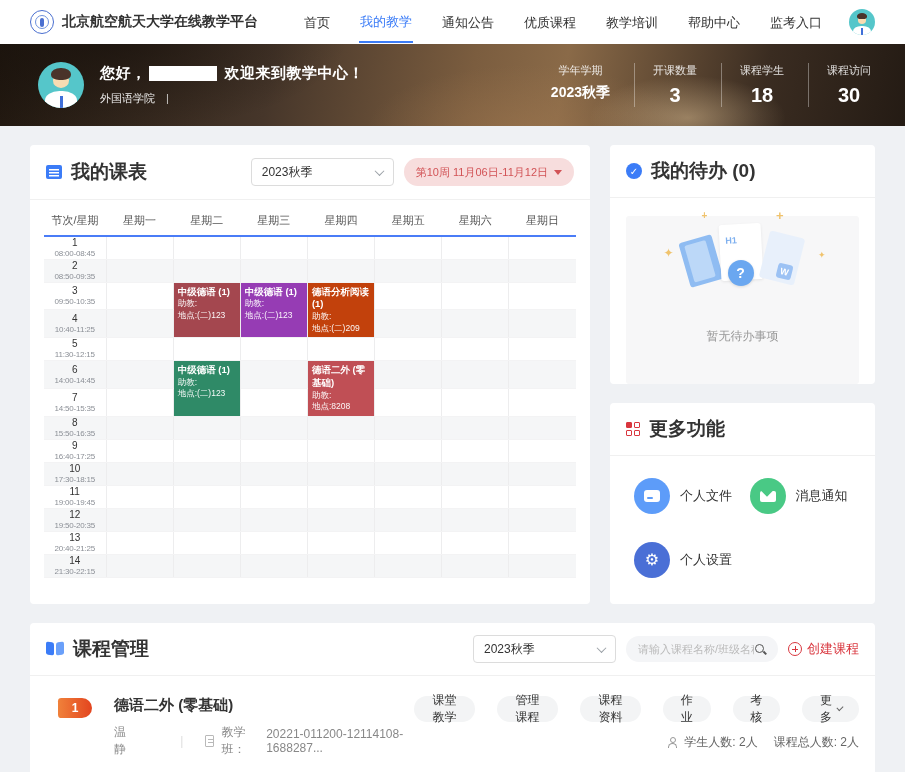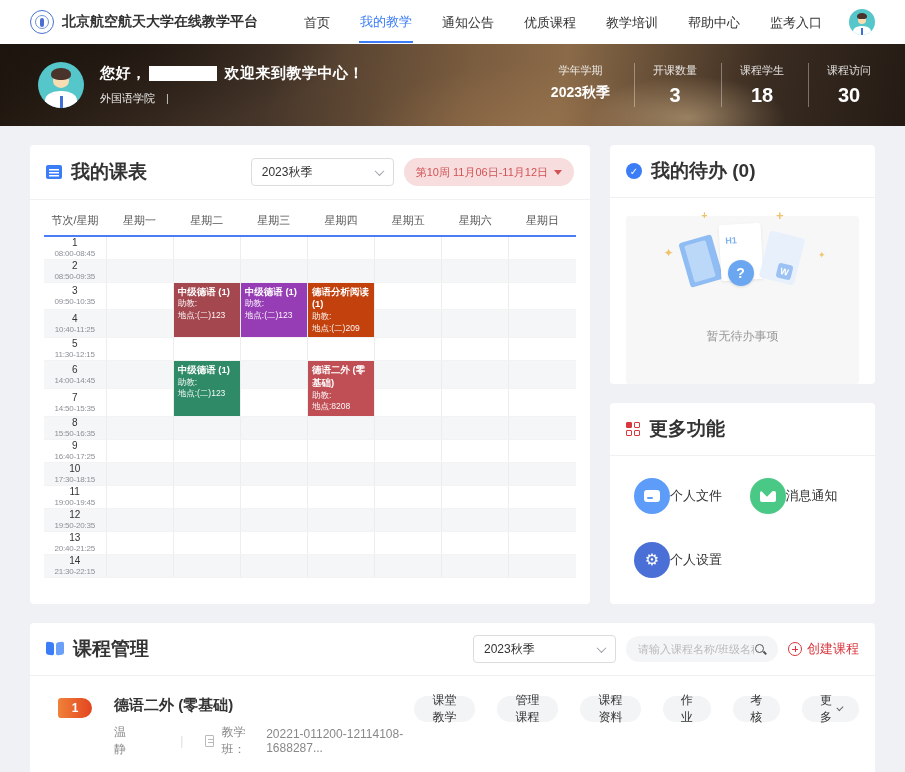--- a/index.html
+++ b/index.html
@@ -109,21 +109,21 @@
     box-shadow:0 1px 3px rgba(0,0,0,.12); }
   .spark { position:absolute; color:#f0c36d; font-weight:700; }
   .sp1 { left:-4px; top:30px; font-size:12px; }
   .sp2 { left:34px; top:-6px; font-size:10px; }
   .sp3 { right:34px; top:-8px; font-size:13px; }
   .sp4 { right:-8px; top:34px; font-size:9px; }
   .empty-text { text-align:center; font-size:12px; color:#999; margin-top:20px; }
 
   
   .qa-grid { display:grid; grid-template-columns:1fr 1fr; row-gap:28px; padding:22px 10px 26px 24px; }
-  .qa-item { display:flex; align-items:center; cursor:pointer; }
+  .qa-item { display:flex; align-items:center; gap:10px; cursor:pointer; }
   .qa-icon { width:36px; height:36px; border-radius:50%; display:flex; align-items:center; justify-content:center; flex:0 0 auto; }
   .qa-label { font-size:13px; color:#333; }
   .qi-drive { width:16px; height:12px; background:#fff; border-radius:3px; position:relative; }
   .qi-drive::after { content:''; position:absolute; left:3px; bottom:3px; width:6px; height:2px; background:#5d9cf9; border-radius:1px; }
   .qi-mail { width:16px; height:11px; background:#fff; border-radius:2px; position:relative; overflow:hidden; }
   .qi-mail::after { content:''; position:absolute; left:2px; top:-4px; width:8px; height:8px; background:#49c985; transform:rotate(45deg); margin-left:1px; }
   .qi-gear { font-family:"DejaVu Sans",sans-serif; color:#fff; font-size:16px; line-height:1; }
   .qi-case { width:16px; height:11px; background:#fff; border-radius:2px; position:relative; }
   .qi-case::before { content:''; position:absolute; left:4px; top:-3px; width:6px; height:3px; border:1.5px solid #fff; border-bottom:none; border-radius:2px 2px 0 0; }
 
@@ -561,19 +561,24 @@
           </div>
           <div class="course-right">
             <div class="course-actions">
               <button class="action-btn">课堂教学</button>
               <button class="action-btn">管理课程</button>
               <button class="action-btn">课程资料</button>
               <button class="action-btn">作业</button>
               <button class="action-btn">考核</button>
               <button class="action-btn">更多<span class="chev-s"></span></button>
             </div>
+            <div class="course-stats">
+              <span class="person-ic"></span>
+              <span>学生人数: 2人</span>
+              <span class="stat-gap">课程总人数: 2人</span>
+            </div>
           </div>
         </div>
         <div class="course-row"></div>
       </div>
   </div>
 
 </main>
 
 </body></html>

